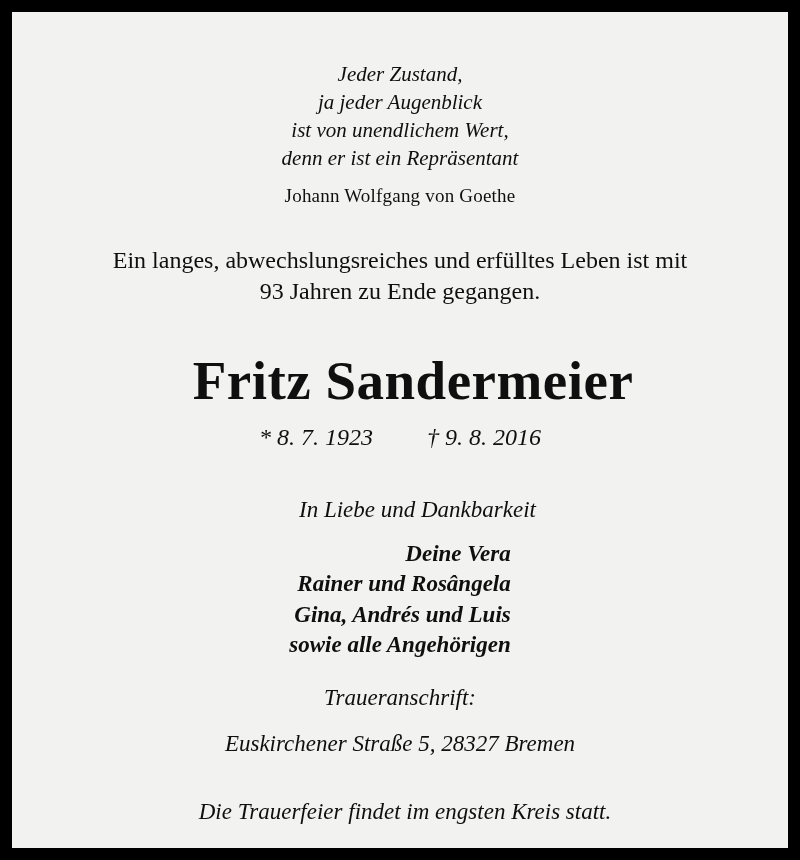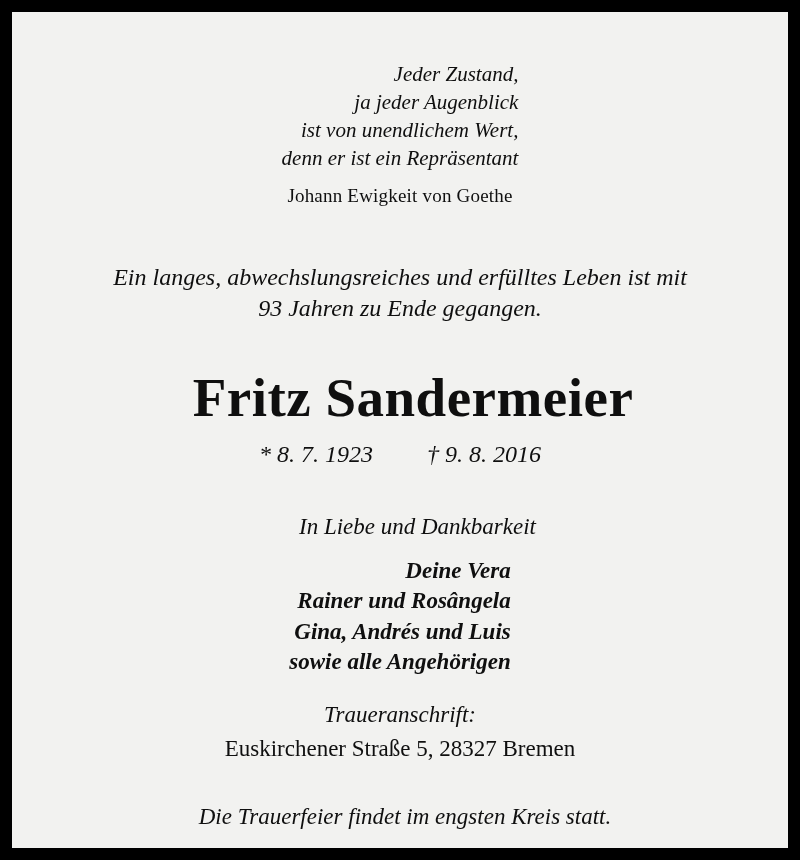--- a/index.html
+++ b/index.html
@@ -32,36 +32,35 @@
     color: #0f0f0f;
   }
 
   .quote-block {
     text-align: center;
     font-style: italic;
     font-size: 21px;
     line-height: 1.34;
     margin-top: 10px;
   }
-  .quote-line { display: block; text-align: right; }
+  .quote-line { display: block; }
 
   .quote-author {
     text-align: center;
     font-size: 19px;
     font-style: normal;
     margin-top: 12px;
     letter-spacing: 0.2px;
   }
 
   .intro {
     text-align: center;
-    font-style: italic;
     font-size: 24px;
     line-height: 1.32;
-    margin-top: 55px;
+    margin-top: 38px;
     max-width: 700px;
   }
   .intro-line { display: block; }
 
   .name {
     text-align: center;
     font-weight: bold;
     font-size: 55px;
     line-height: 1.05;
     margin-top: 44px;
@@ -96,22 +95,23 @@
   .family-line { display: block; }
 
   .address-title {
     text-align: center;
     font-style: italic;
     font-size: 23px;
     margin-top: 24px;
   }
   .address-line {
     text-align: center;
+    font-style: italic;
     font-size: 23px;
-    margin-top: 8px;
+    margin-top: 20px;
   }
 
   .ceremony {
     text-align: center;
     font-style: italic;
     font-size: 23px;
     margin-top: 42px;
     margin-left: 10px;
   }
 </style>
@@ -121,21 +121,21 @@
 <div class="obituary-frame">
   <div class="obituary-card">
 
     <div class="quote-block">
       <span class="quote-line">Jeder Zustand,</span>
       <span class="quote-line">ja jeder Augenblick</span>
       <span class="quote-line">ist von unendlichem Wert,</span>
       <span class="quote-line">denn er ist ein Repräsentant</span>
     </div>
 
-    <div class="quote-author">Johann Ewigkeit von Goethe</div>
+    <div class="quote-author">Johann Wolfgang von Goethe</div>
 
     <div class="intro">
       <span class="intro-line">Ein langes, abwechslungsreiches und erfülltes Leben ist mit</span>
       <span class="intro-line">93 Jahren zu Ende gegangen.</span>
     </div>
 
     <div class="name">Fritz Sandermeier</div>
 
     <div class="dates">
       <span>* 8. 7. 1923</span>

